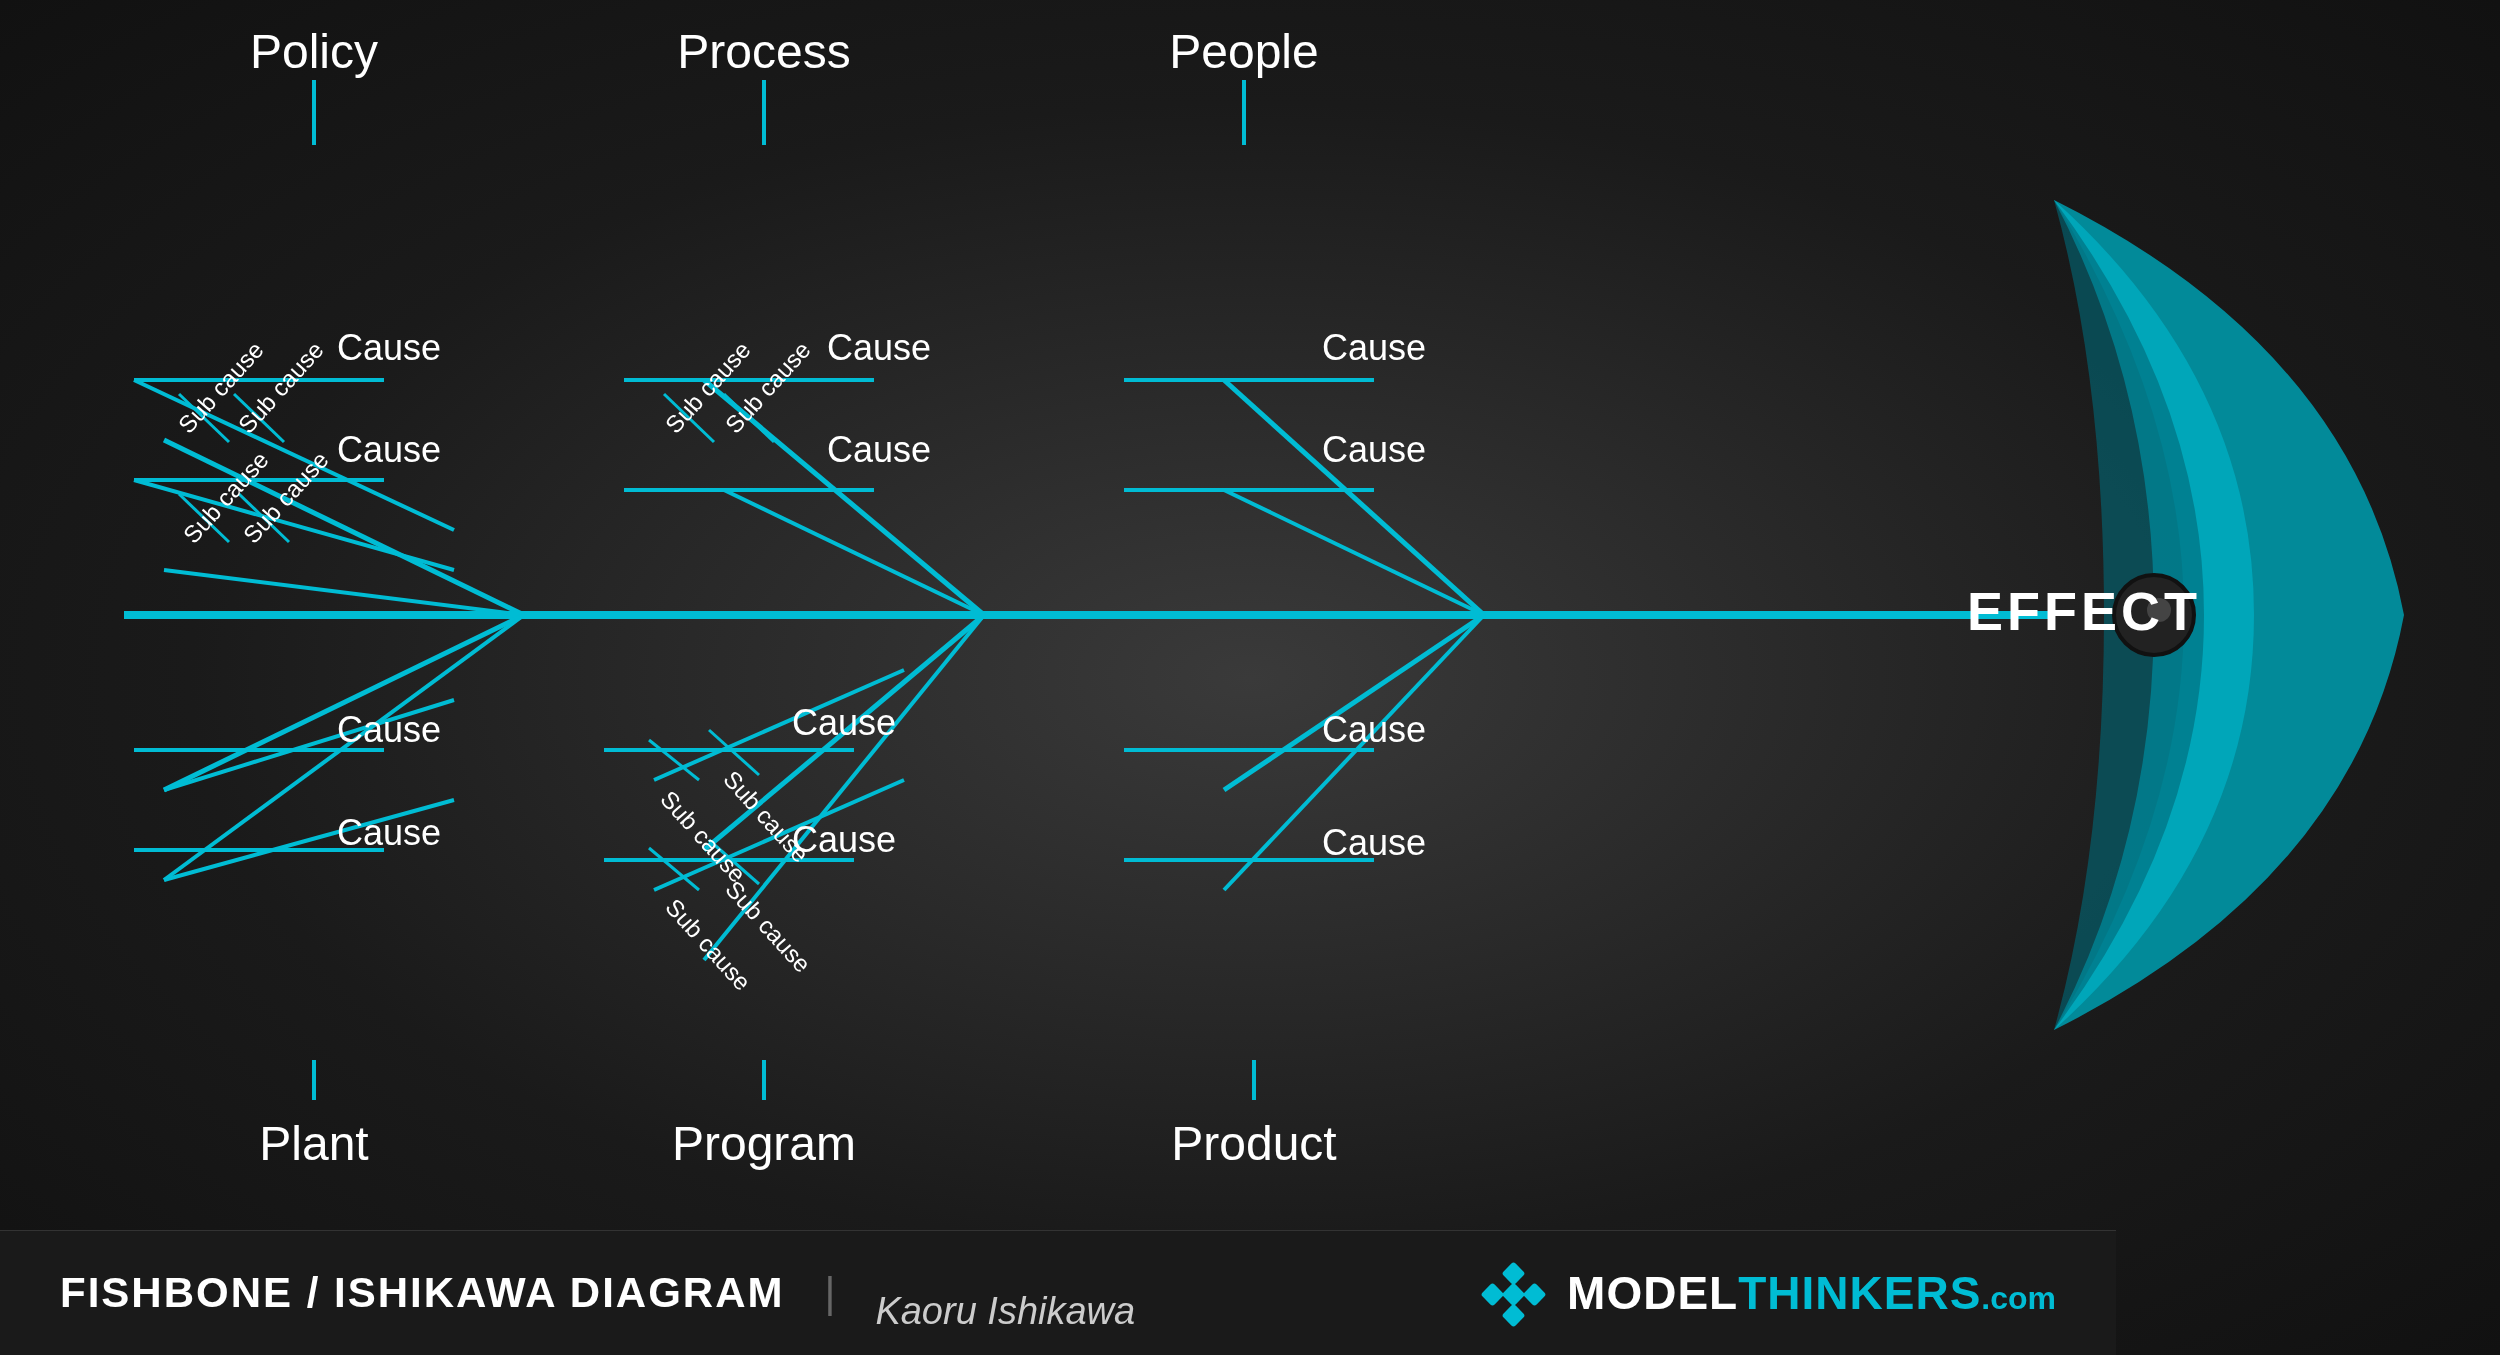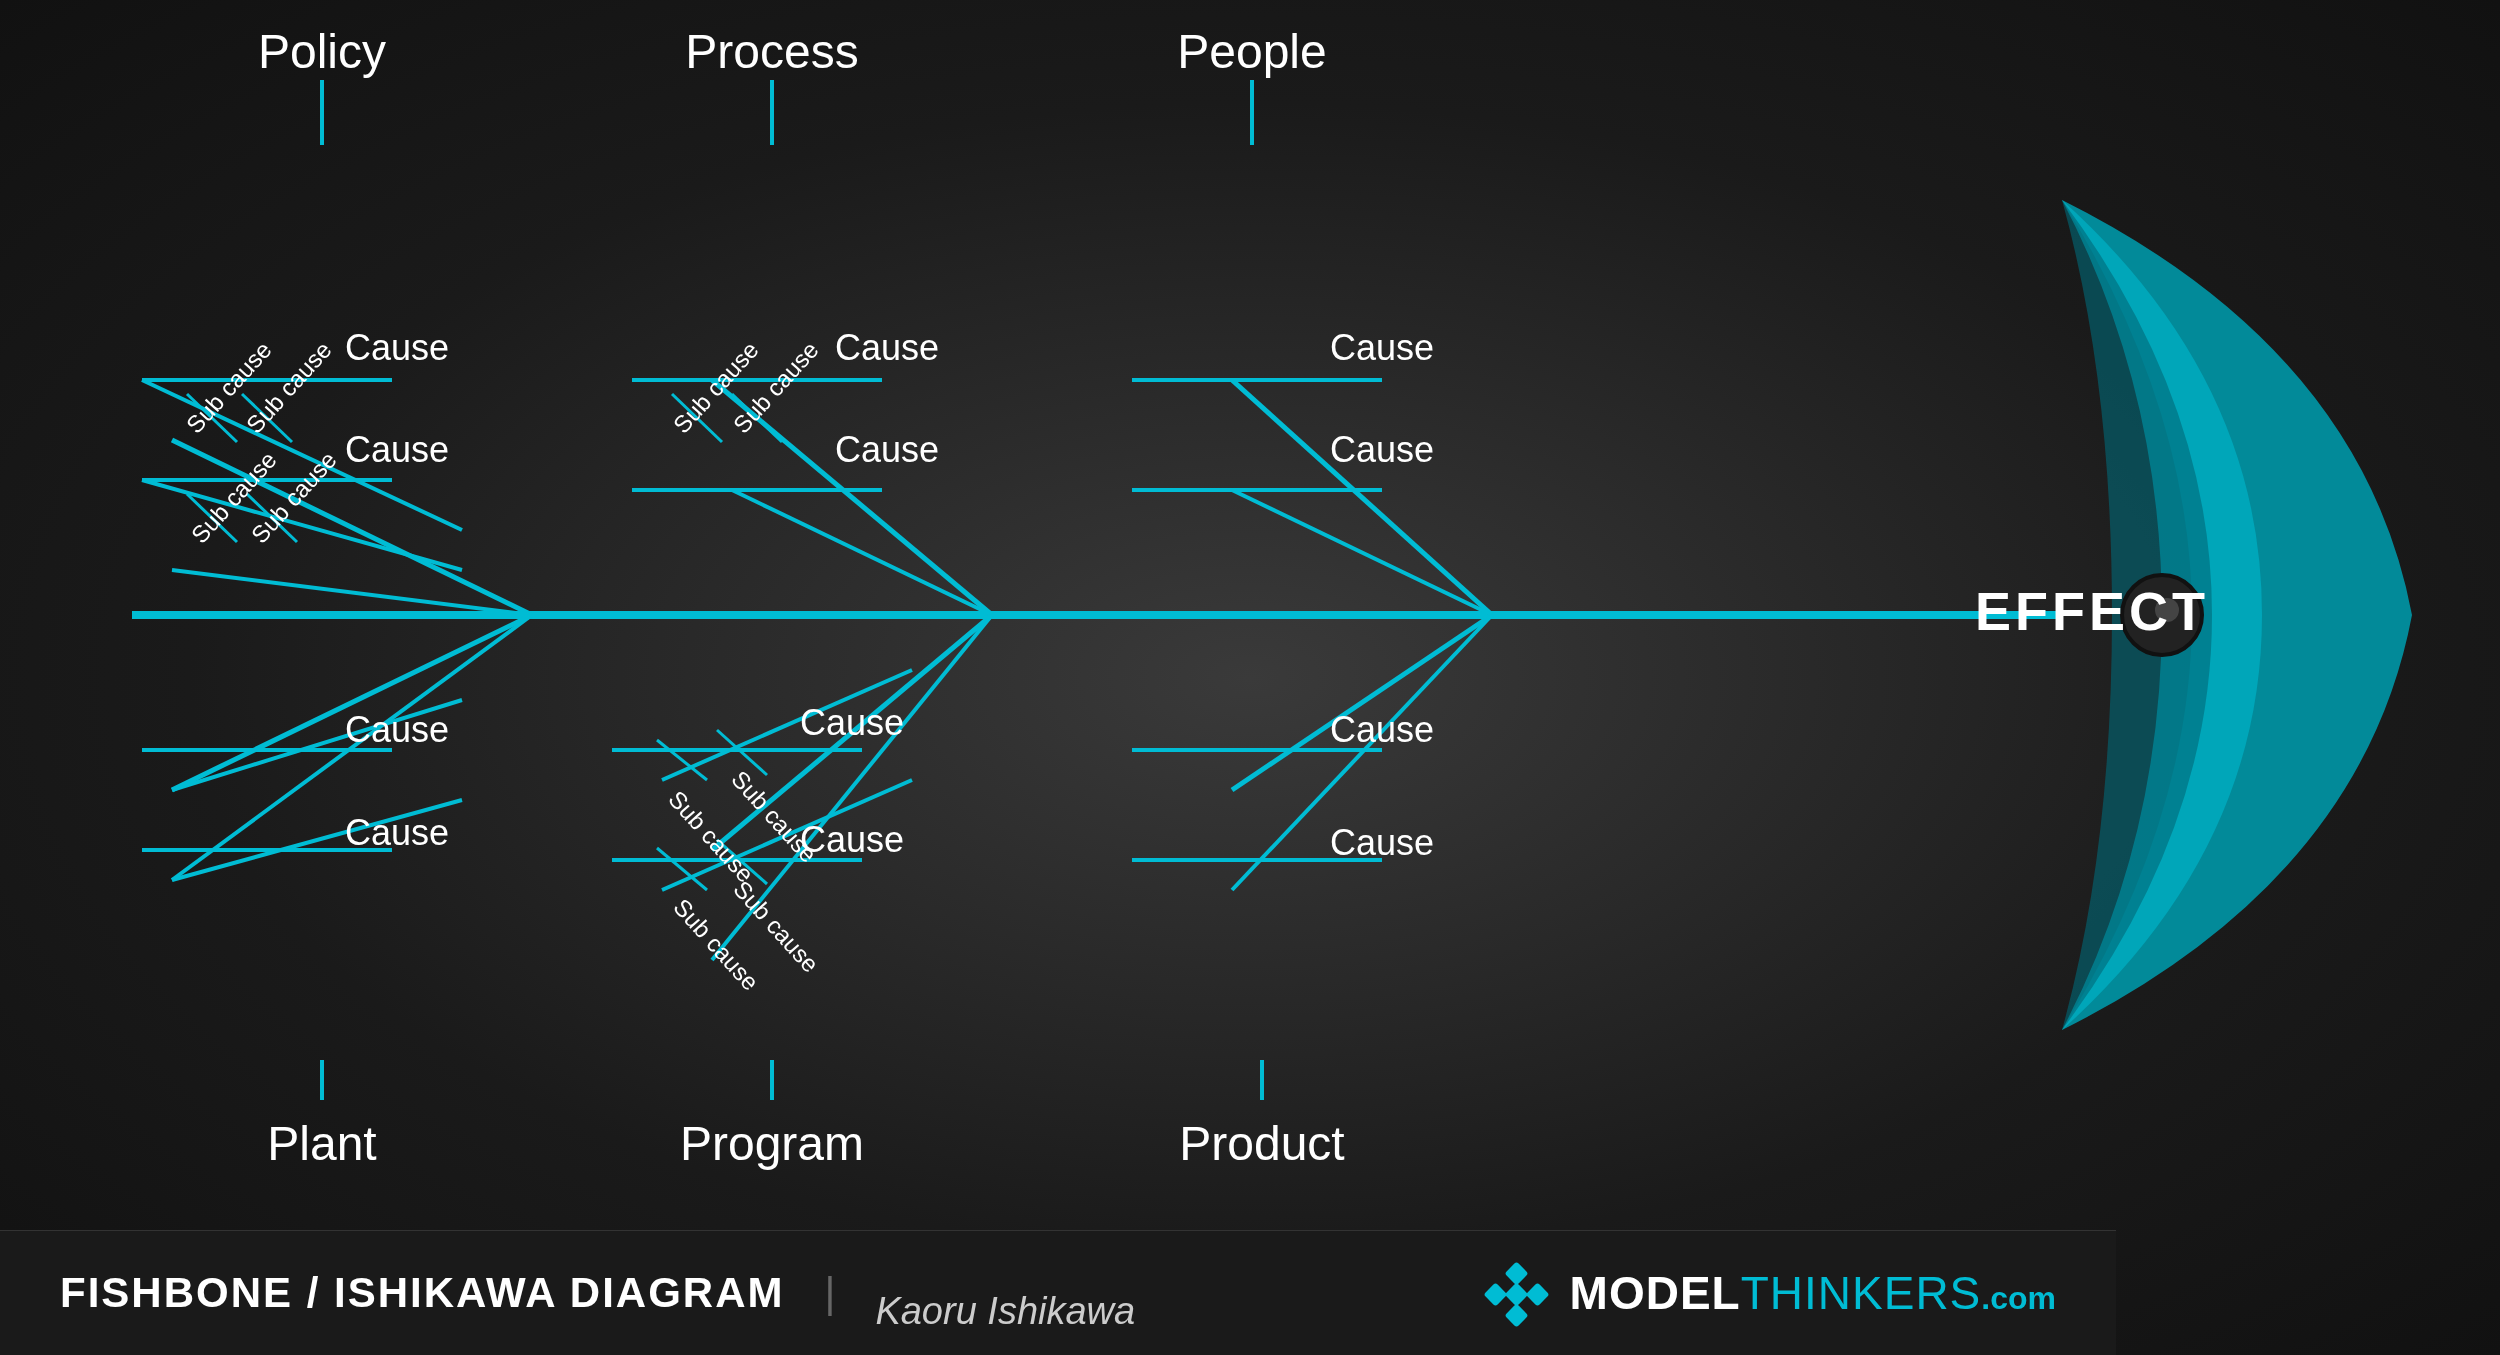--- a/index.html
+++ b/index.html
@@ -8,21 +8,21 @@
       height: 1355px;
       background: radial-gradient(ellipse at center, #3a3a3a 0%, #1a1a1a 60%, #111 100%);
       font-family: 'Arial', sans-serif;
       overflow: hidden;
       position: relative;
     }
 
     
     #diagram {
       position: absolute;
-      top: 0; left: 12px;
+      top: 0; left: 4px;
       width: 2061px;
       height: 1230px;
     }
 
     
     #footer {
       position: absolute;
       bottom: 0; left: 0;
       width: 2116px;
       height: 125px;
@@ -228,17 +228,17 @@
 
     <svg width="70" height="70" viewBox="0 0 70 70">
       <rect x="5" y="28" width="17" height="17" rx="3" fill="#00bcd4" transform="rotate(45 13.5 36.5)"></rect>
       <rect x="26" y="7" width="17" height="17" rx="3" fill="#00bcd4" transform="rotate(45 34.5 15.5)"></rect>
       <rect x="47" y="28" width="17" height="17" rx="3" fill="#00bcd4" transform="rotate(45 55.5 36.5)"></rect>
       <rect x="26" y="49" width="17" height="17" rx="3" fill="#00bcd4" transform="rotate(45 34.5 57.5)"></rect>
       <rect x="26" y="28" width="17" height="17" rx="3" fill="#00bcd4" transform="rotate(45 34.5 36.5)"></rect>
     </svg>
     <div style="display:flex; align-items:baseline; gap:0;">
       <span style="color:white; font-size:46px; font-weight:900; letter-spacing:1px;">MODEL</span>
-      <span style="color:#00bcd4; font-size:46px; font-weight:400; letter-spacing:1px;">THINKERS</span>
+      <span style="color:#00bcd4; font-size:46px; font-weight:700; letter-spacing:1px;">THINKERS</span>
       <span style="color:#00bcd4; font-size:32px; font-weight:700;">.com</span>
     </div>
   </div>
 </div>
 
 </body></html>

